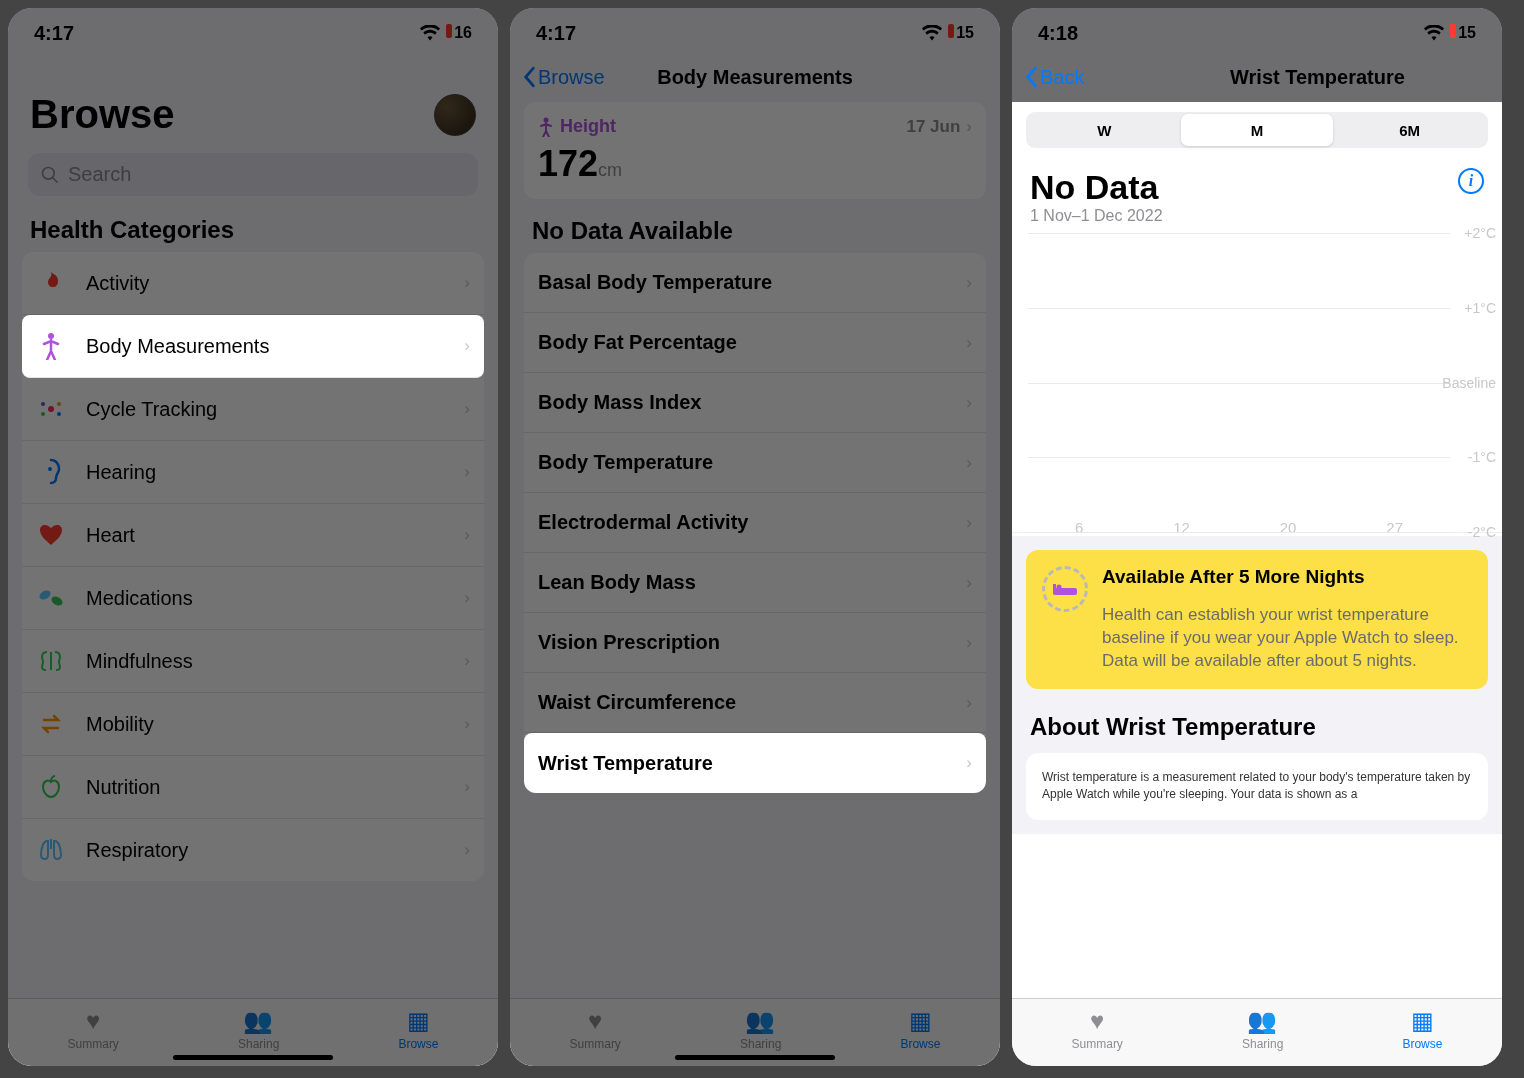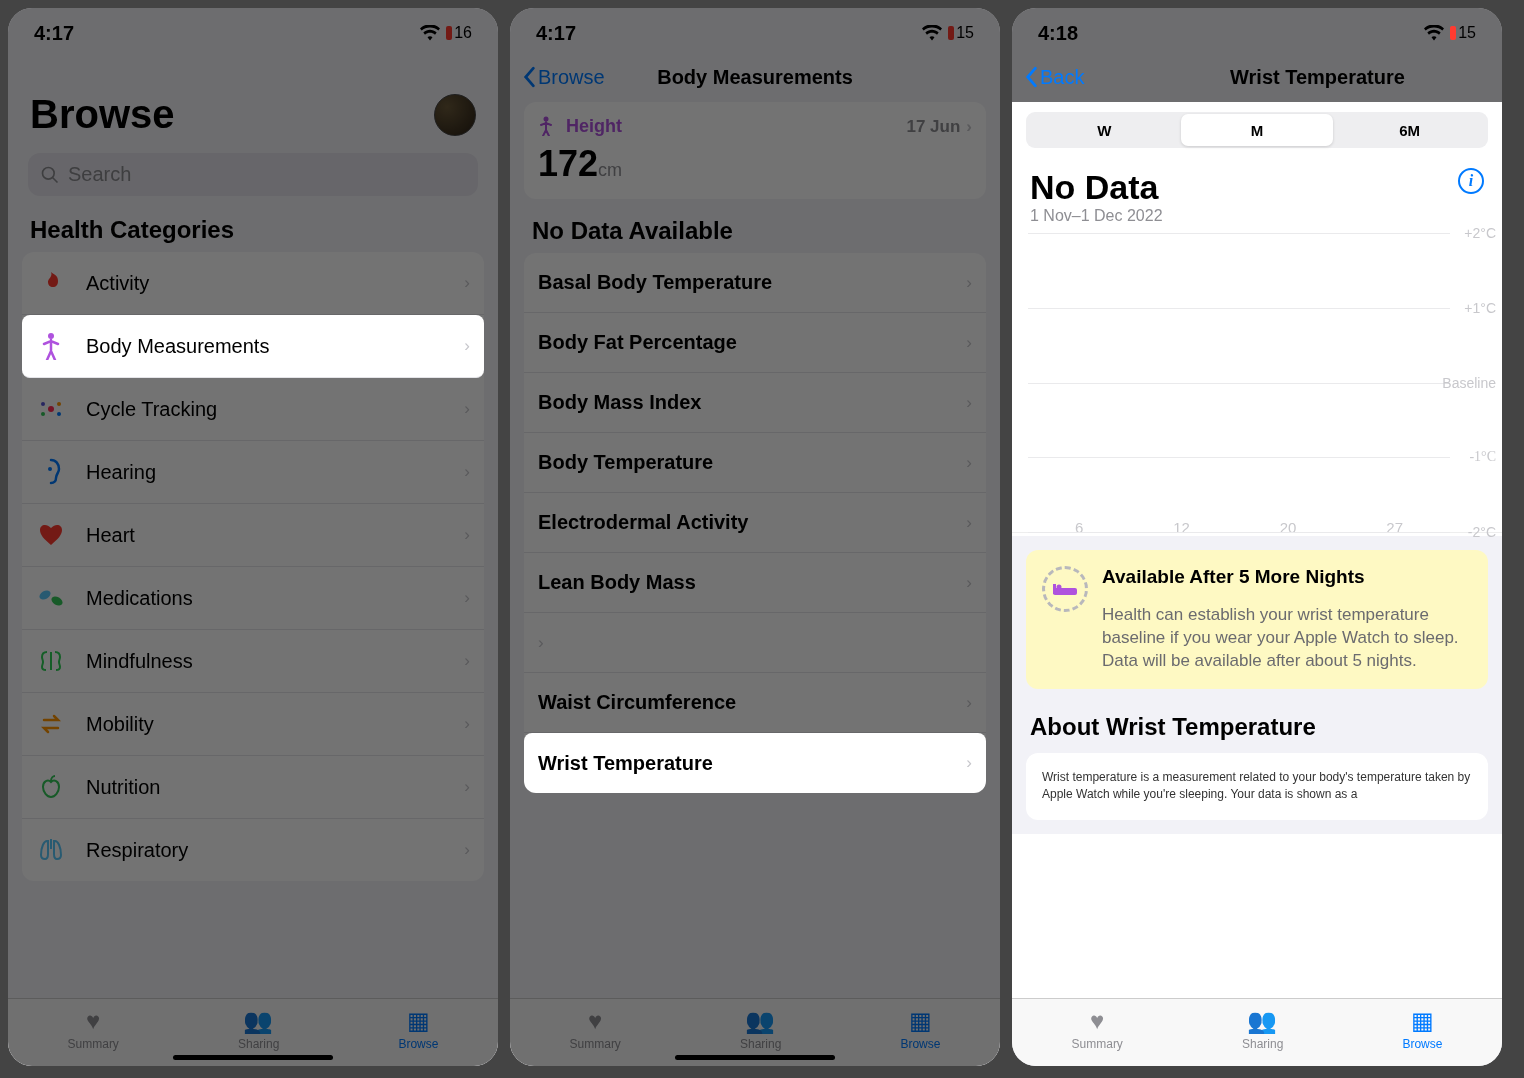--- a/index.html
+++ b/index.html
@@ -35,24 +35,23 @@
     align-items: center;
     padding: 10px 26px 4px;
     font-size: 20px;
     font-weight: 600;
     height: 44px;
   }
   .status-right { display: flex; align-items: center; gap: 6px; }
   .wifi-icon { width: 20px; height: 16px; }
   .battery {
     display: flex;
-    align-items: center;
     gap: 2px;
     font-size: 16px;
-    font-weight: 400;
+    font-weight: 700;
   }
   .battery-pill {
     width: 6px;
     height: 14px;
     background: #ff3b30;
     border-radius: 2px;
   }
   .nav-bar {
     display: flex;
     align-items: center;
@@ -243,21 +242,21 @@
     position: relative;
     height: 300px;
     margin: 0 0 12px 0;
     border-bottom: 1px solid #eee;
   }
   .y-label { position: absolute; right: 6px; font-size: 14px; color: #c8c8cc; text-align: right; }
   .gridline { position: absolute; left:16px; right:52px; height:1px; background:#eaeaec; }
   .x-labels { display:flex; justify-content:space-around; padding:0 54px 0 18px; color:#c8c8cc; font-size:15px; margin-top:-26px;}
   .grey-section { background:#f2f2f7; padding: 14px; }
   .info-card {
-    background: #fef9c3;
+    background: #fde047;
     border-radius: 12px;
     padding: 16px;
     display: flex;
     gap: 14px;
     flex-direction: column;
   }
   .ic-row { display:flex; gap:14px; }
   .bed-icon {
     width: 46px;
     height: 46px;
@@ -458,21 +457,21 @@
           <path d="M10 2L3 10l7 8" stroke="#007aff" stroke-width="2.5" fill="none" stroke-linecap="round"></path>
         </svg>
       <span>Browse</span>
     </div>
     <div class="nav-title">Body Measurements</div>
   </div>
 
   <div class="content">
     <div class="height-card">
       <div class="hc-header">
-        <span style="display:flex;gap:12px;">
+        <span style="display:flex;align-items:center;gap:6px;">
           <span>
             <svg width="16" height="20" viewBox="0 0 16 20">
                 <circle cx="8" cy="3" r="2.5" fill="#af52de"></circle>
                 <path d="M8 6v8M3 9l5-2 5 2M5 20l3-6 3 6" stroke="#af52de" stroke-width="2" fill="none" stroke-linecap="round"></path>
               </svg>
           </span>
           <span>Height</span>
         </span>
         <span class="hc-date">
           <span>17 Jun</span>
@@ -505,20 +504,21 @@
         </div>
         <div class="list-row">
           <div class="row-label">Electrodermal Activity</div>
     <div class="chevron">›</div>
         </div>
         <div class="list-row">
           <div class="row-label">Lean Body Mass</div>
     <div class="chevron">›</div>
         </div>
         <div class="list-row">
+          <div class="row-label">Vision Prescription</div>
     <div class="chevron">›</div>
         </div>
         <div class="list-row">
           <div class="row-label">Waist Circumference</div>
     <div class="chevron">›</div>
         </div>
         <div class="list-row highlight">
           <div class="row-label">Wrist Temperature</div>
     <div class="chevron">›</div>
         </div>
@@ -585,21 +585,21 @@
     <div class="date-range">1 Nov–1 Dec 2022</div>
 
     <div class="chart-area" id="chart-area">
         <div class="gridline" style="top: 0%;"></div>
         <div class="y-label" style="top: calc(0% - 8px);">+2°C</div>
         <div class="gridline" style="top: 25%;"></div>
         <div class="y-label" style="top: calc(25% - 8px);">+1°C</div>
         <div class="gridline" style="top: 50%;"></div>
         <div class="y-label" style="top: calc(50% - 8px);">Baseline</div>
         <div class="gridline" style="top: 75%;"></div>
-        <div class="y-label" style="top: calc(75% - 8px); font-family: Liberation Serif, serif;">-1°C</div>
+        <div class="y-label" style="top: calc(75% - 8px);">-1°C</div>
         <div class="gridline" style="top: 100%;"></div>
         <div class="y-label" style="top: calc(100% - 8px);">-2°C</div>
       </div>
     <div class="x-labels" id="x-labels">
         <span>6</span>
         <span>12</span>
         <span>20</span>
         <span>27</span>
       </div>
 

